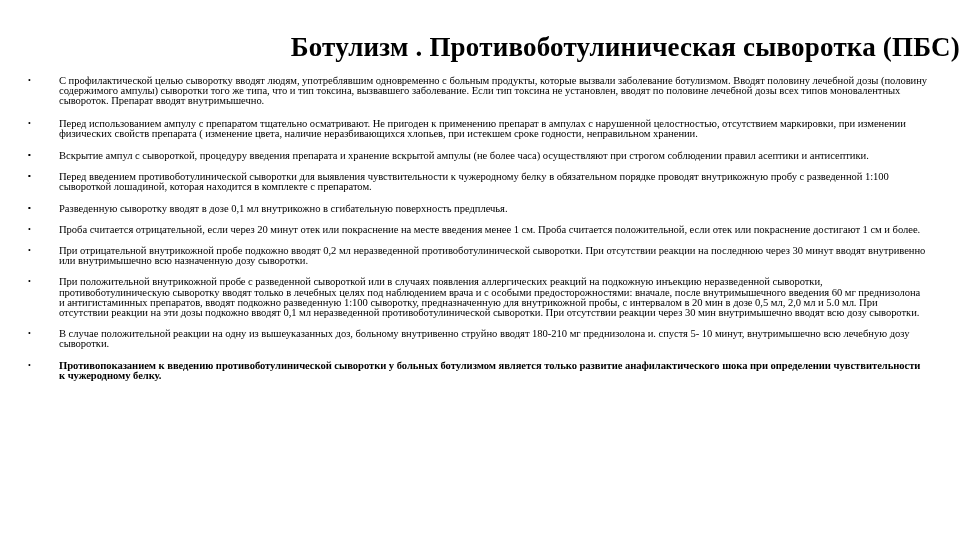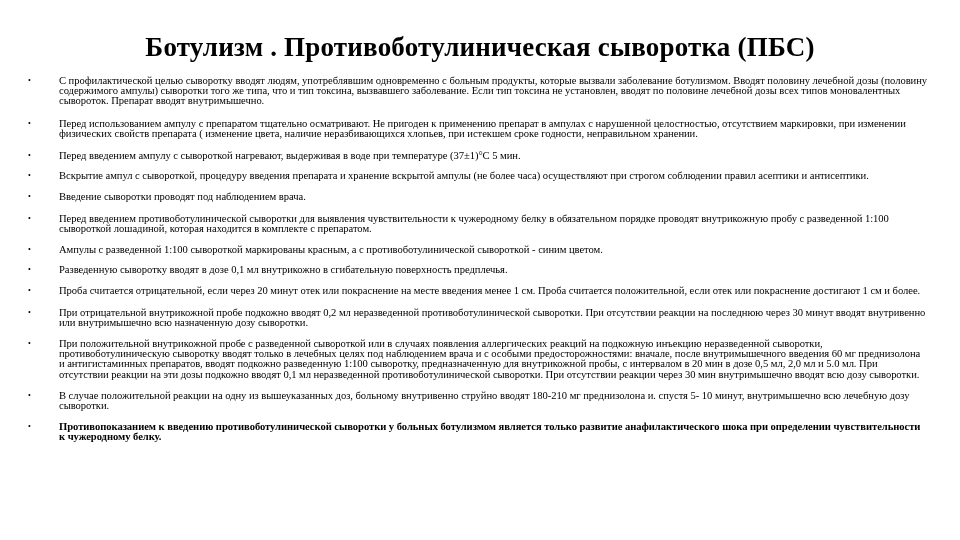--- a/index.html
+++ b/index.html
@@ -5,21 +5,21 @@
     html, body { margin: 0; padding: 0; }
     body {
       width: 960px; height: 540px; overflow: hidden;
       background: #ffffff; color: #000000;
       font-family: "Liberation Serif", "DejaVu Serif", serif;
       position: relative;
     }
     .slide { position: absolute; left: 0; top: 0; width: 960px; height: 540px; }
     .title {
       position: absolute; left: 0; top: 30px; width: 960px;
-      text-align: center;
+      text-align: right;
       font-size: 27px; font-weight: bold; letter-spacing: 0.2px;
       line-height: 34px;
     }
     .list {
       position: absolute; left: 28px; top: 76px; width: 900px;
       margin: 0; padding: 0; list-style: none;
     }
     .item {
       position: relative;
       padding-left: 31px;
@@ -42,37 +42,34 @@
     <li class="item" style="margin-top:0">
       <span class="bullet">•</span>
       <span class="text">С профилактической целью сыворотку вводят людям, употреблявшим одновременно с больным продукты, которые вызвали заболевание ботулизмом. Вводят половину лечебной дозы (половину содержимого ампулы) сыворотки того же типа, что и тип токсина, вызвавшего заболевание. Если тип токсина не установлен, вводят по половине лечебной дозы всех типов моновалентных сывороток. Препарат вводят внутримышечно.</span>
     </li>
     <li class="item" style="margin-top:12px">
       <span class="bullet">•</span>
       <span class="text">Перед использованием ампулу с препаратом тщательно осматривают. Не пригоден к применению препарат в ампулах с нарушенной целостностью, отсутствием маркировки, при изменении физических свойств препарата ( изменение цвета, наличие неразбивающихся хлопьев, при истекшем сроке годности, неправильном хранении.</span>
     </li>
     <li class="item" style="margin-top:12px">
       <span class="bullet">•</span>
-      <span class="text">Перед введением ампулу с сывороткой нагревают, выдерживая в воде при температуре (37±1)°С 5 мин.</span>
     </li>
     <li class="item" style="margin-top:10px">
       <span class="bullet">•</span>
       <span class="text">Вскрытие ампул с сывороткой, процедуру введения препарата и хранение вскрытой ампулы (не более часа) осуществляют при строгом соблюдении правил асептики и антисептики.</span>
     </li>
     <li class="item" style="margin-top:11px">
       <span class="bullet">•</span>
-      <span class="text">Введение сыворотки проводят под наблюдением врача.</span>
     </li>
     <li class="item" style="margin-top:11px">
       <span class="bullet">•</span>
       <span class="text">Перед введением противоботулинической сыворотки для выявления чувствительности к чужеродному белку в обязательном порядке проводят внутрикожную пробу с разведенной 1:100 сывороткой лошадиной, которая находится в комплекте с препаратом.</span>
     </li>
     <li class="item" style="margin-top:11px">
       <span class="bullet">•</span>
-      <span class="text">Ампулы с разведенной 1:100 сывороткой маркированы красным, а с противоботулинической сывороткой - синим цветом.</span>
     </li>
     <li class="item" style="margin-top:10px">
       <span class="bullet">•</span>
       <span class="text">Разведенную сыворотку вводят в дозе 0,1 мл внутрикожно в сгибательную поверхность предплечья.</span>
     </li>
     <li class="item" style="margin-top:11px">
       <span class="bullet">•</span>
       <span class="text">Проба считается отрицательной, если через 20 минут отек или покраснение на месте введения менее 1 см. Проба считается положительной, если отек или покраснение достигают 1 см и более.</span>
     </li>
     <li class="item" style="margin-top:11px">

